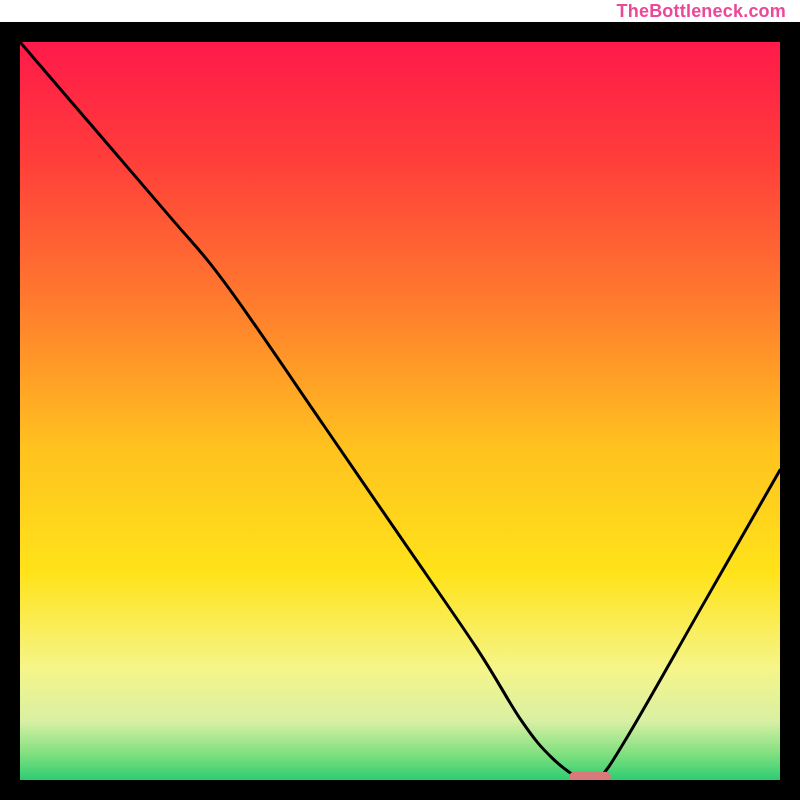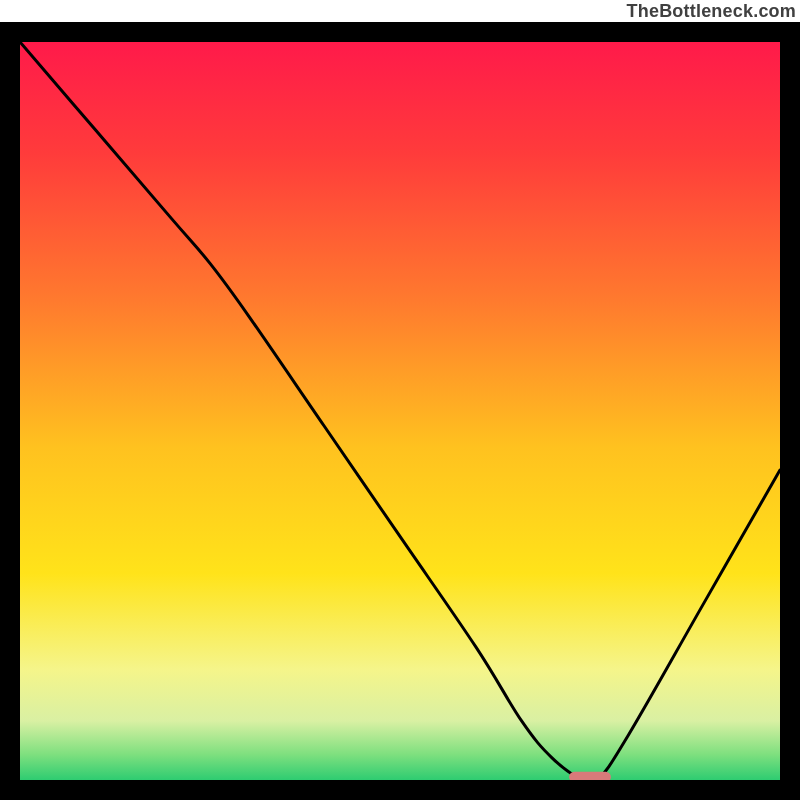--- a/index.html
+++ b/index.html
@@ -15,26 +15,26 @@
     position: absolute;
     left: 0;
     top: 22px;
     width: 800px;
     height: 778px;
     box-sizing: border-box;
   }
   .watermark {
     position: absolute;
     top: 0;
-    right: 4px;
+    right: 14px;
     height: 14px;
     line-height: 22px;
     font-size: 18px;
     font-weight: 600;
-    color: #404040;
+    color: #ec4899;
     letter-spacing: 0.2px;
   }
   svg {
     display: block;
   }
 </style>
 </head>
 <body>
 
 <div class="watermark">TheBottleneck.com</div>

